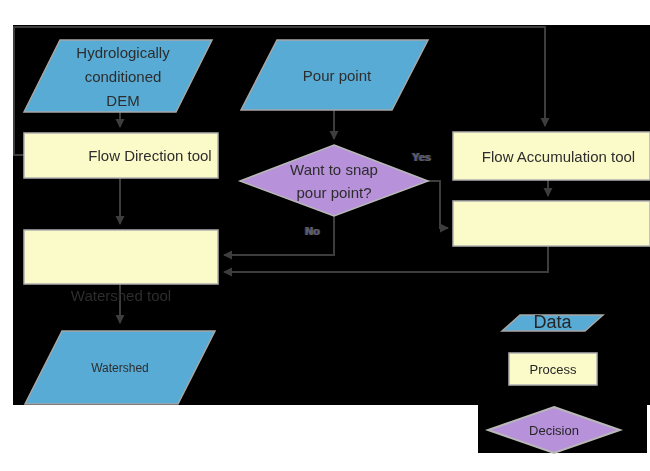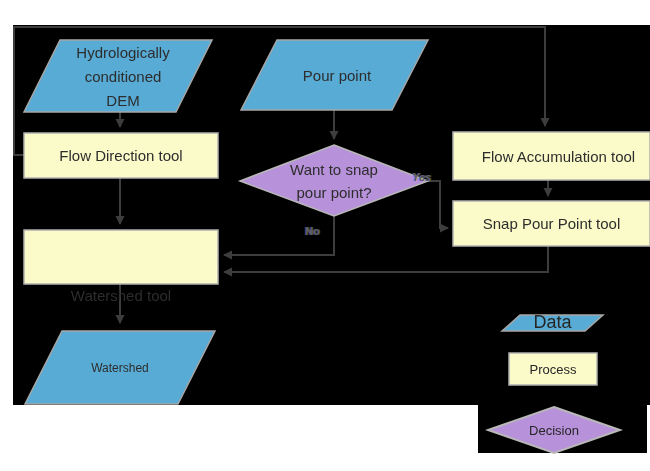--- a/index.html
+++ b/index.html
@@ -59,33 +59,32 @@
 
     <polygon points="520,315 603,315 585,331 502,331" stroke="#a6a6a6" stroke-width="1.5" fill="#57abd4"></polygon>
     <rect x="509" y="353" width="88" height="32" stroke="#b0b0b0" stroke-width="1.5" fill="#fbfbca"></rect>
     <polygon points="554,407 620,430 554,453 488,430" stroke="#b8b8b8" stroke-width="2" fill="#b791d9"></polygon>
   </svg>
 
   <div class="lbl left" style="left:67px;top:41px;width:112px;height:71px;align-items:flex-start;line-height:24px;">Hydrologically conditioned DEM</div>
 
   <div class="lbl" style="left:267px;top:44px;width:140px;height:62px;">Pour point</div>
 
-  <div class="lbl" style="left:24px;top:133px;width:194px;height:45px;">Flow Direction tool</div>
+  <div class="lbl" style="left:24px;top:133px;width:194px;height:45px;padding-left:29px;">Flow Direction tool</div>
 
   <div class="lbl" style="left:274px;top:158px;width:120px;height:46px;">Want to snap pour point?</div>
 
   <div class="lbl" style="left:453px;top:132px;width:211px;height:48px;">Flow Accumulation tool</div>
 
-  <div class="lbl" style="left:453px;top:201px;width:197px;height:45px;">Snap Pour Point tool</div>
 
   <div class="lbl" style="left:24px;top:230px;width:194px;height:54px;margin-top:38px;">Watershed tool</div>
 
   <div class="lbl" style="left:40px;top:337px;width:160px;height:62px;font-size:12px;">Watershed</div>
 
-  <div class="edge-lbl" style="left:412px;top:171px;font-style:italic;">Yes</div>
+  <div class="edge-lbl" style="left:412px;top:151px;">Yes</div>
 
   <div class="edge-lbl" style="left:305px;top:225px;">No</div>
 
   <div class="lbl legend-lbl" style="left:502px;top:314px;width:101px;height:17px;">Data</div>
 
   <div class="lbl legend-lbl" style="left:509px;top:353px;width:88px;height:32px;font-size:13px;">Process</div>
 
   <div class="lbl legend-lbl" style="left:488px;top:407px;width:132px;height:46px;font-size:13px;">Decision</div>
 
 </div>

